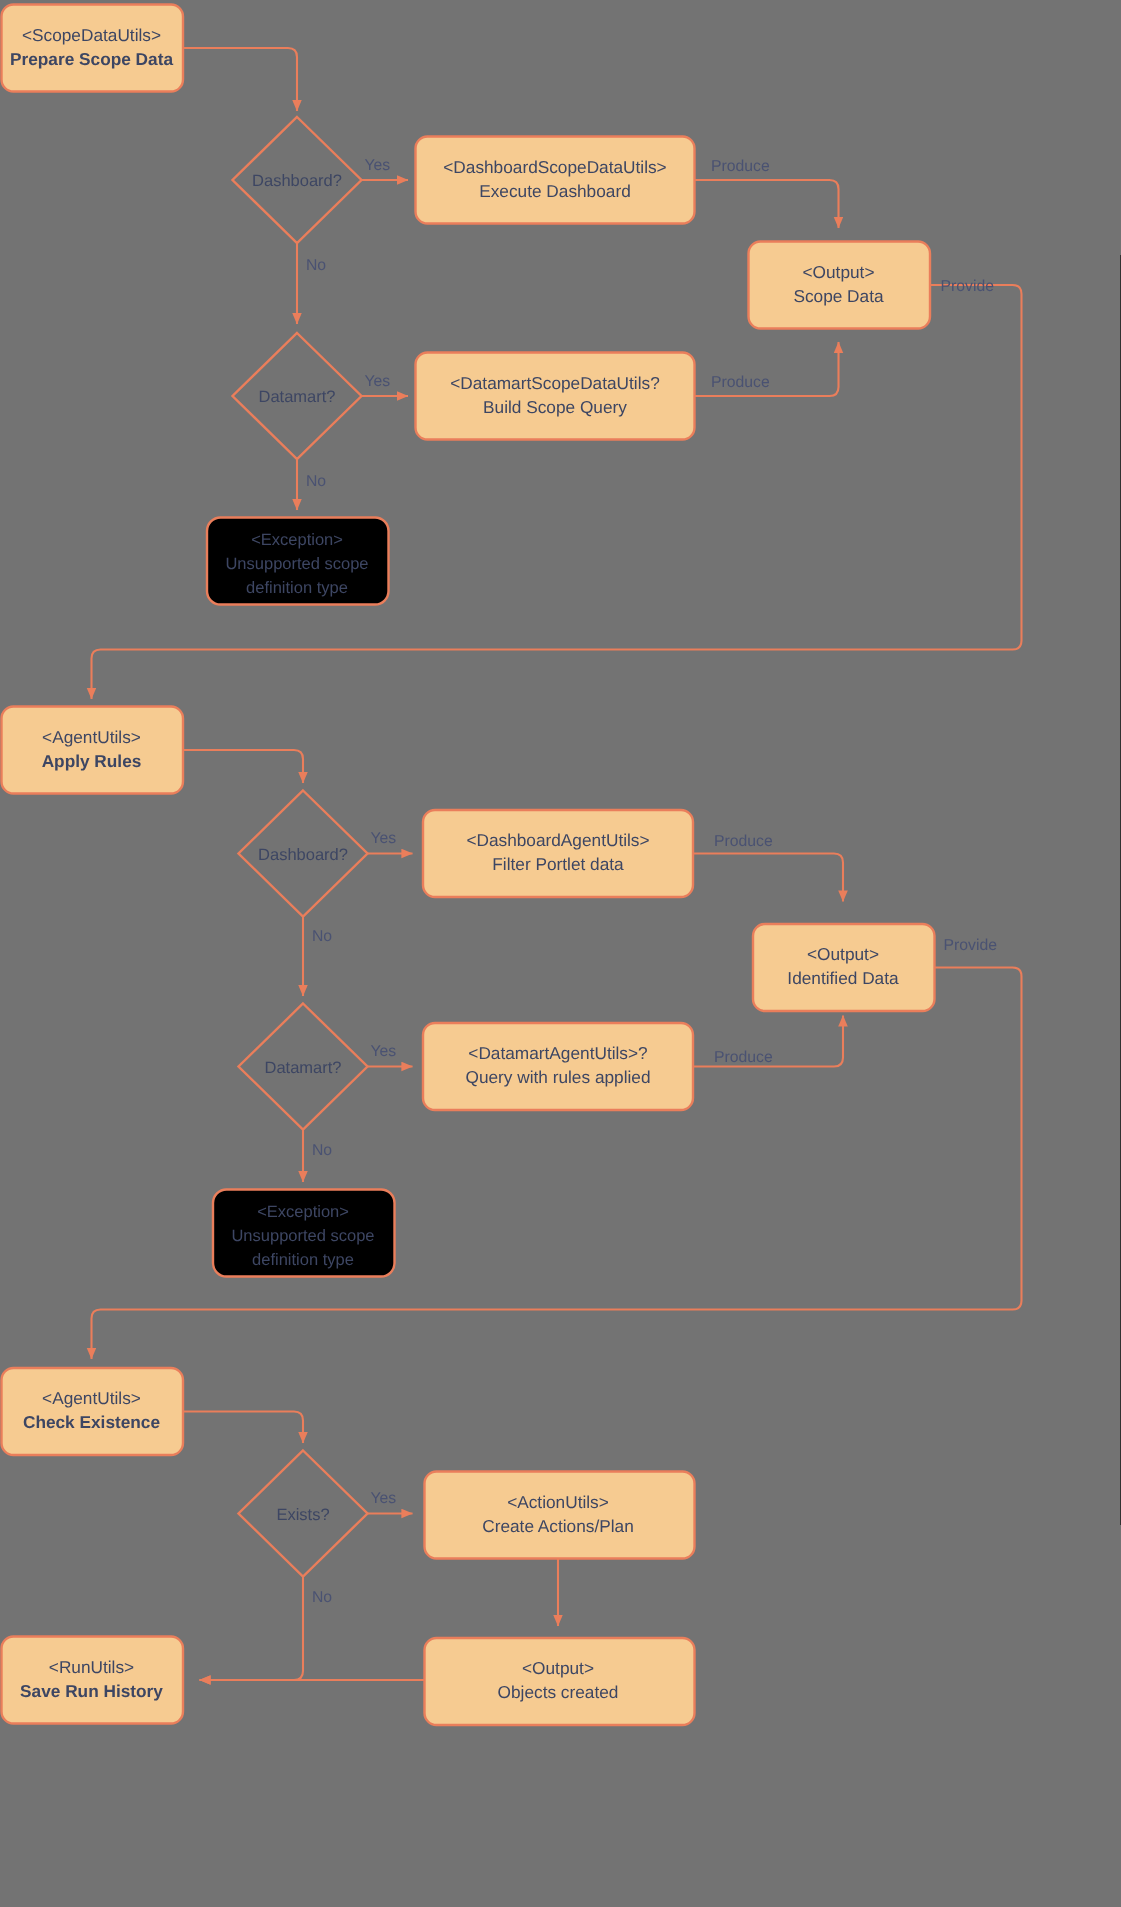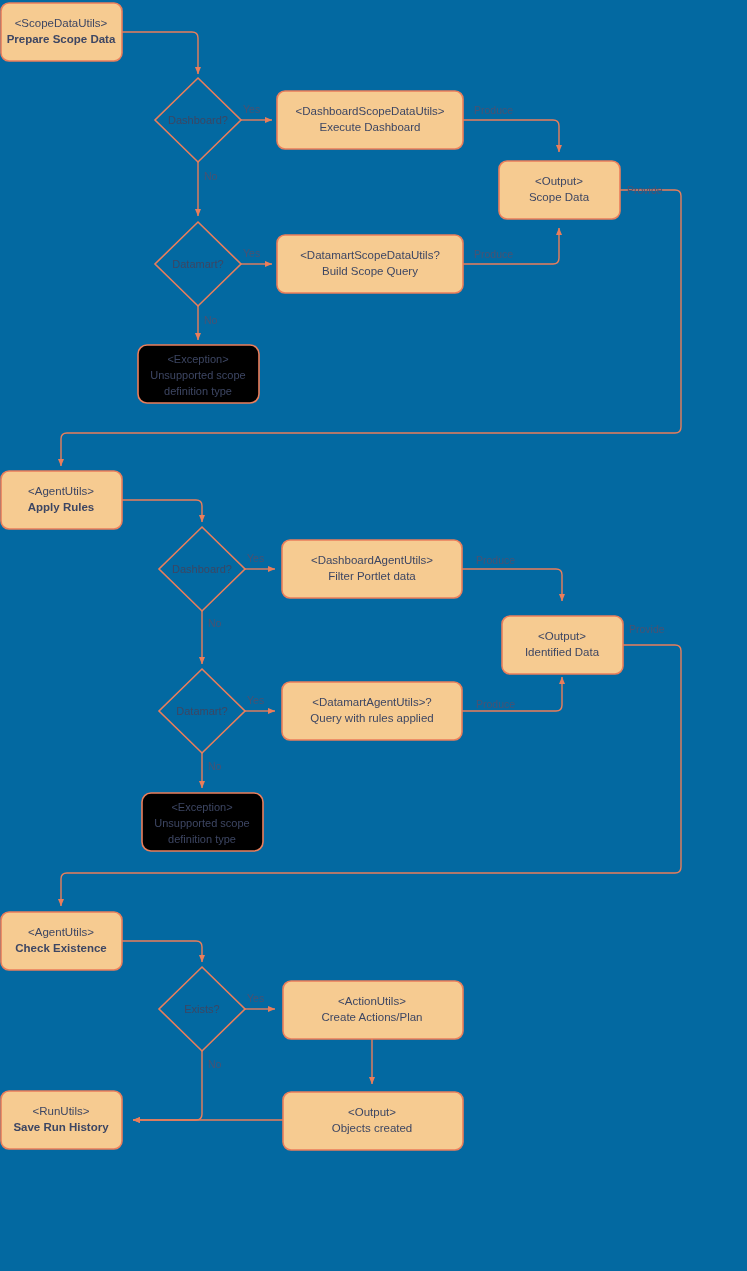--- a/index.html
+++ b/index.html
@@ -1,18 +1,18 @@
 <!DOCTYPE html>
 <html><head>
 <meta charset="utf-8">
 <style>
   html,body{margin:0;padding:0;background:#000;}
   body{width:747px;height:1271px;overflow:hidden;
        font-family:"Liberation Sans","DejaVu Sans",sans-serif;}
-  #canvas{position:relative;width:747px;height:1271px;background:#0369a1;}
+  #canvas{position:relative;width:747px;height:1271px;background:#737373;}
   svg{position:absolute;top:0;left:0;width:747px;height:1271px;}
   .node-fill{fill:#f6cb91;stroke:#ea7e5b;stroke-width:1.6;}
   .node-dark{fill:#000000;stroke:#ea7e5b;stroke-width:1.6;}
   .diamond{fill:none;stroke:#ea7e5b;stroke-width:1.6;}
   .edge{fill:none;stroke:#ea7e5b;stroke-width:1.4;}
   .nlabel{fill:#3d4663;font-size:11.5px;text-anchor:middle;
           font-family:"Liberation Sans","DejaVu Sans",sans-serif;}
   .nlabel.b{font-weight:bold;}
   .dlabel{fill:#3d4663;font-size:11px;text-anchor:middle;
           font-family:"Liberation Sans","DejaVu Sans",sans-serif;}

